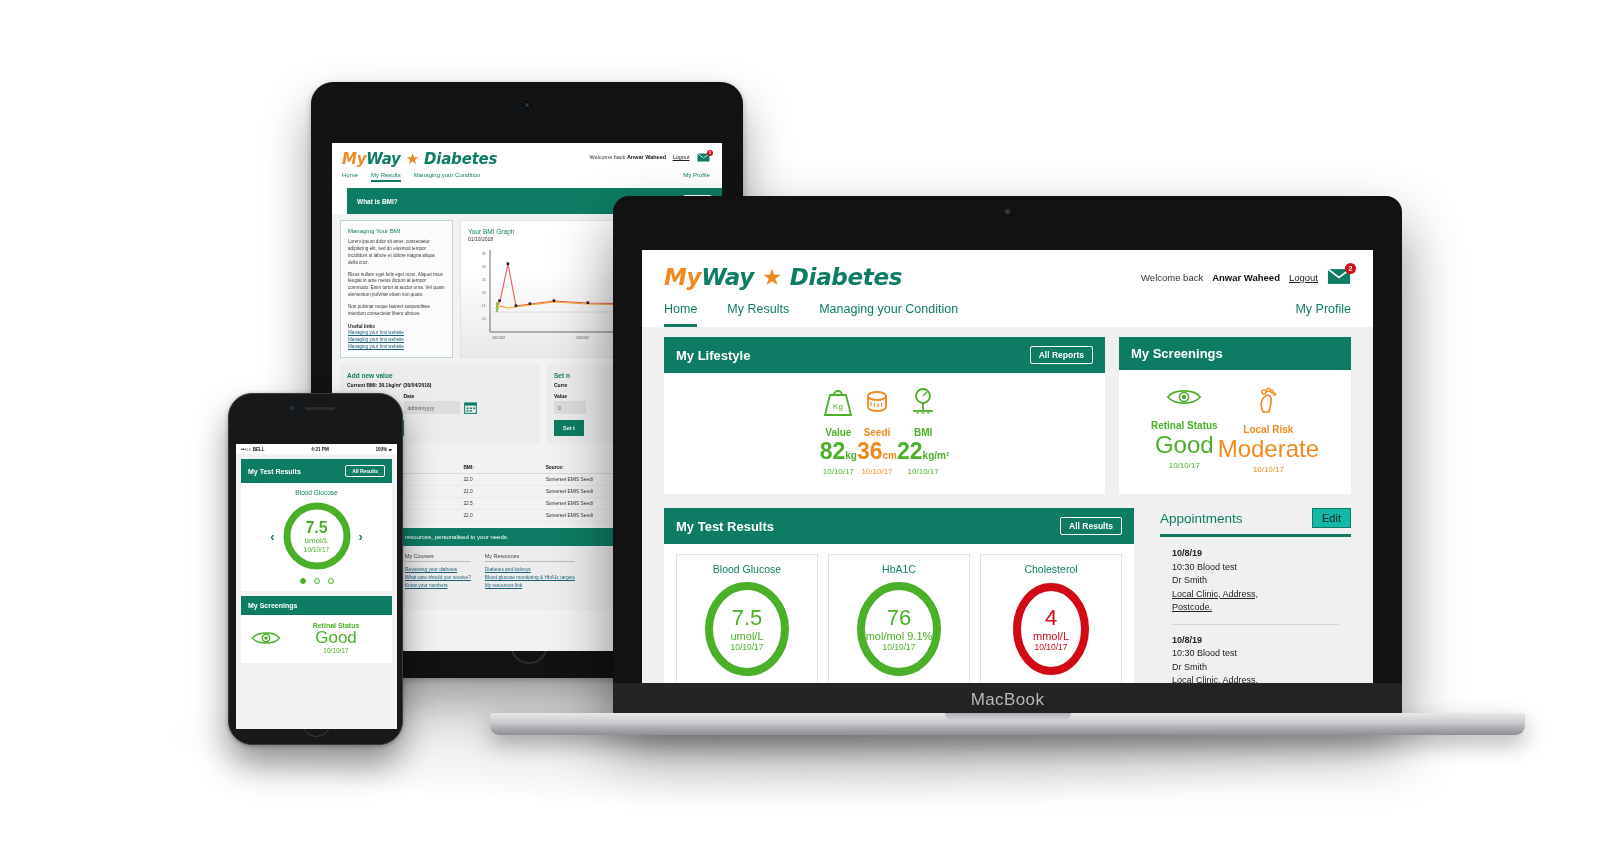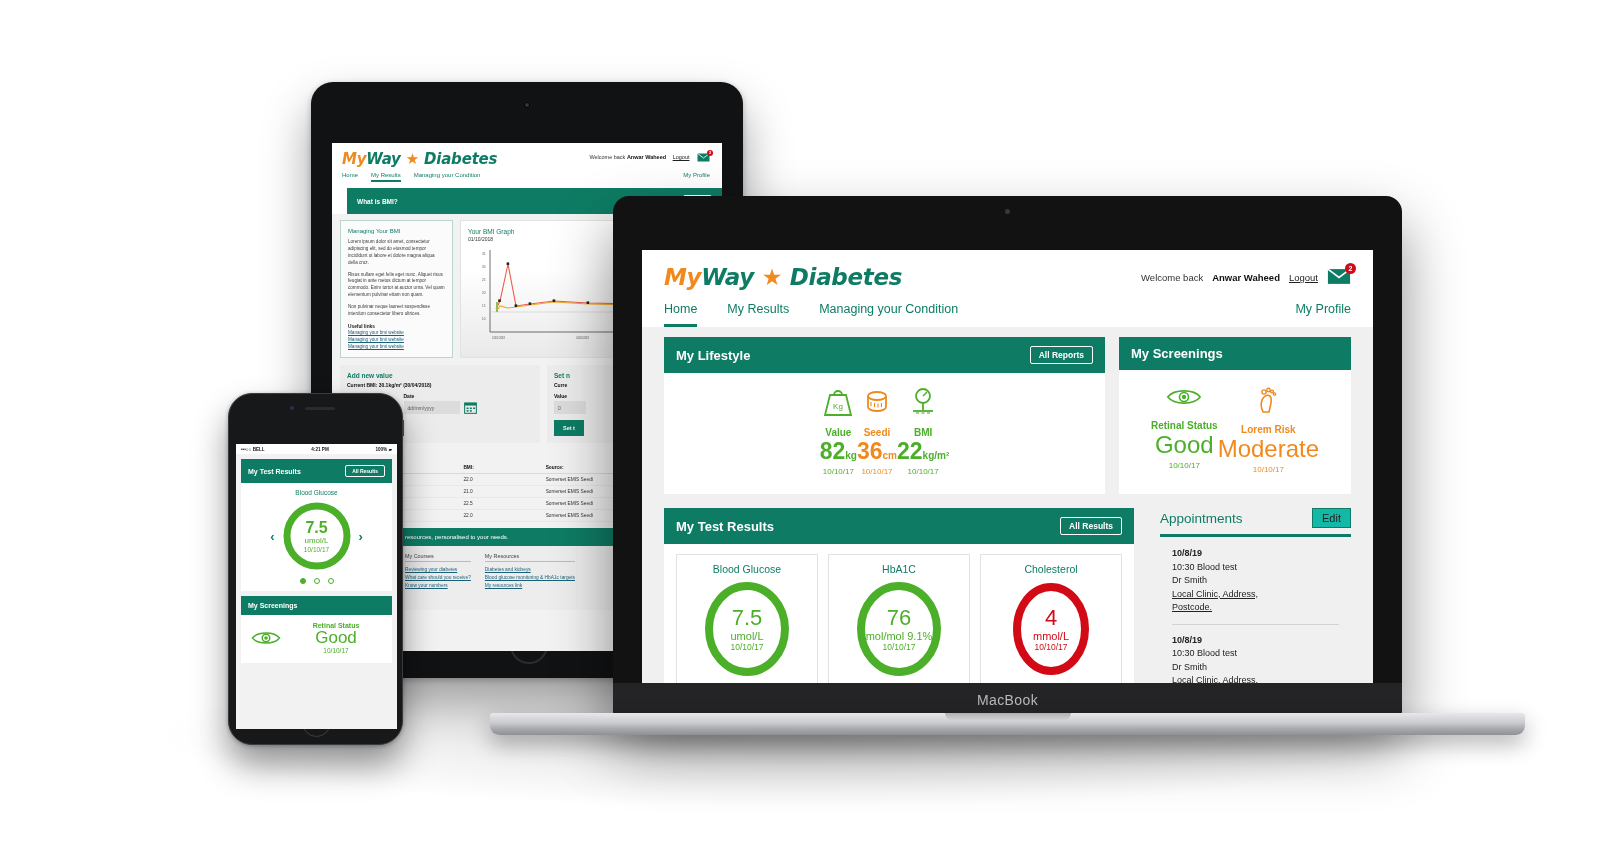--- a/index.html
+++ b/index.html
@@ -98,21 +98,21 @@
   .dot.on{background:#4CAF2A;}
 
   
   #laptop{position:absolute;left:613px;top:196px;width:789px;height:540px;}
   #lid{position:absolute;left:0;top:0;width:789px;height:521px;background:#121212;
     border-radius:16px 16px 6px 6px;box-shadow:0 30px 60px rgba(0,0,0,.45);}
   #lid .cam{position:absolute;left:50%;top:13px;width:5px;height:5px;margin-left:-2.5px;border-radius:50%;background:#2f3b45;}
   #lap-screen{left:29px;top:30px;width:731px;height:450px;background:#f0f0f0;}
   #lap-chin{position:absolute;left:0;bottom:0;width:789px;height:34px;background:#242426;
     border-radius:0 0 9px 9px;display:flex;align-items:center;justify-content:center;}
-  #lap-chin span{color:#b9b9bc;font-size:14px;letter-spacing:.4px;}
+  #lap-chin span{color:#b9b9bc;font-size:17px;letter-spacing:.4px;}
   #lap-base{position:absolute;left:-123px;top:517px;width:1035px;height:22px;
     background:linear-gradient(180deg,#e7e8ea 0%,#c9cbce 45%,#a9abae 70%,#8e9093 100%);
     border-radius:3px 3px 9px 9px;box-shadow:0 9px 22px rgba(0,0,0,.3);}
   #lap-notch{position:absolute;left:50%;top:517px;width:126px;height:7px;margin-left:-63px;
     background:linear-gradient(180deg,#aeb0b3,#cfd1d4);border-radius:0 0 7px 7px;}
 
   
   .l-header{background:#fff;padding:14px 22px 0 22px;position:relative;}
   .l-logo{font-family:"DejaVu Sans",sans-serif;font-weight:bold;font-style:italic;font-size:23px;letter-spacing:-.3px;}
   .l-welcome{position:absolute;right:22px;top:18px;font-size:9.5px;color:#333;display:flex;align-items:center;gap:9px;}
@@ -521,21 +521,21 @@
                 </div>
 
                 <div class="metric">
                   <svg width="26" height="30" viewBox="0 0 26 30">
                     <path d="M8 28 C5 22 6 16 9 13 C12 10 15 11 16 14 C17 18 15 23 14 28 Z" fill="none" stroke="#F08A1E" stroke-width="1.6"></path>
                     <circle cx="9" cy="8" r="2.1" fill="none" stroke="#F08A1E" stroke-width="1.4"></circle>
                     <circle cx="13.5" cy="6" r="1.7" fill="none" stroke="#F08A1E" stroke-width="1.4"></circle>
                     <circle cx="17" cy="7.5" r="1.4" fill="none" stroke="#F08A1E" stroke-width="1.4"></circle>
                     <circle cx="19.5" cy="10" r="1.2" fill="none" stroke="#F08A1E" stroke-width="1.3"></circle>
                   </svg>
-                  <div class="mname o">Lorem Risk</div>
+                  <div class="mname o">Local Risk</div>
                   <div class="mval o" style="font-weight:normal;font-size:24px">Moderate</div>
                   <div class="mdate o">10/10/17</div>
                 </div>
 
               </div>
             </div>
           </div>
 
           <div class="l-row" style="margin-top:14px">
             <div class="panel" style="flex:1">

